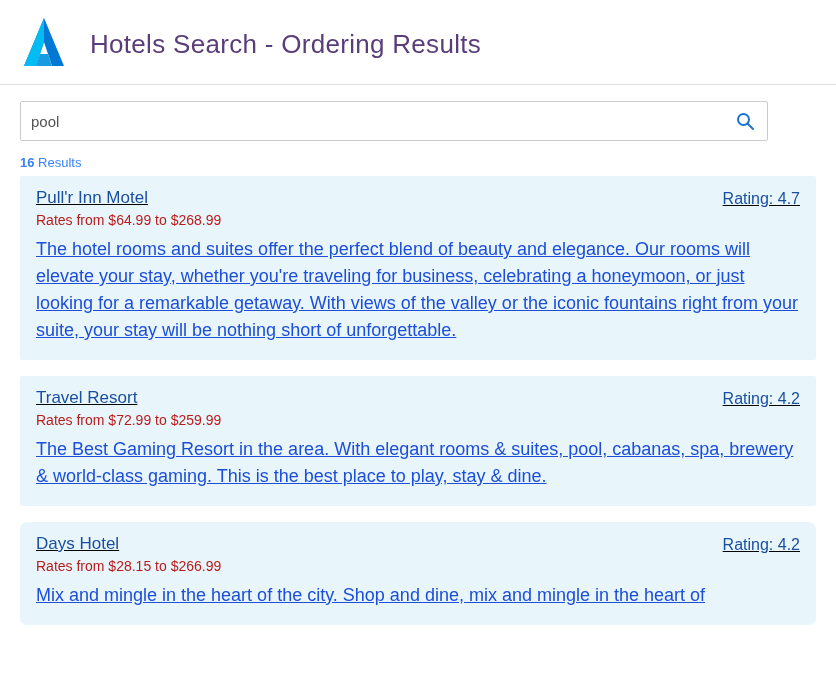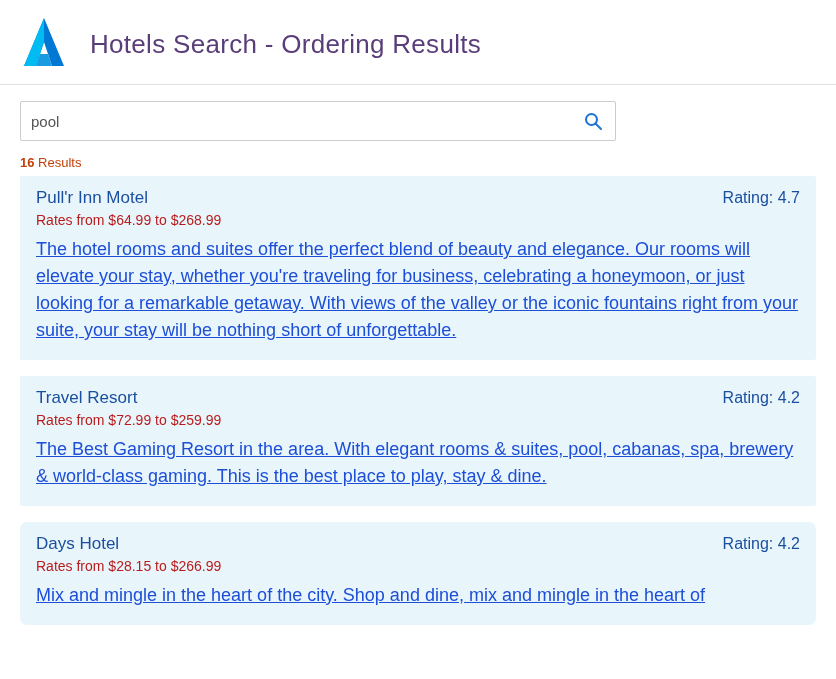--- a/index.html
+++ b/index.html
@@ -56,21 +56,21 @@
     
     .search-section {
       padding: 16px 20px 8px 20px;
     }
 
     .search-box {
       display: flex;
       align-items: center;
       border: 1px solid #ccc;
       border-radius: 2px;
-      width: 596px;
+      width: 748px;
       height: 40px;
       background: #fff;
       padding: 4px 10px;
     }
 
     .search-input {
       flex: 1;
       border: none;
       outline: none;
       font-size: 15px;
@@ -86,21 +86,21 @@
       font-size: 18px;
       padding: 0 2px;
       display: flex;
       align-items: center;
     }
 
     
     .results-count {
       padding: 6px 20px 6px 20px;
       font-size: 13px;
-      color: #c2410c;
+      color: #3b82f6;
     }
 
     .results-count span.count {
       font-weight: bold;
     }
 
     
     .main-content {
       flex: 1;
       display: flex;
@@ -132,22 +132,23 @@
     .hotel-card {
       background: #e8f6fb;
       margin-bottom: 16px;
       padding: 12px 16px 16px 16px;
       border-radius: 2px;
     }
 
     .hotel-card-header {
       display: flex;
       justify-content: space-between;
-      align-items: center;
+      align-items: flex-end;
       margin-bottom: 4px;
+      text-decoration: underline;
     }
 
     .hotel-name {
       font-size: 17px;
       color: #1a4e9f;
       font-weight: 400;
       text-decoration: none;
       cursor: pointer;
     }
 

